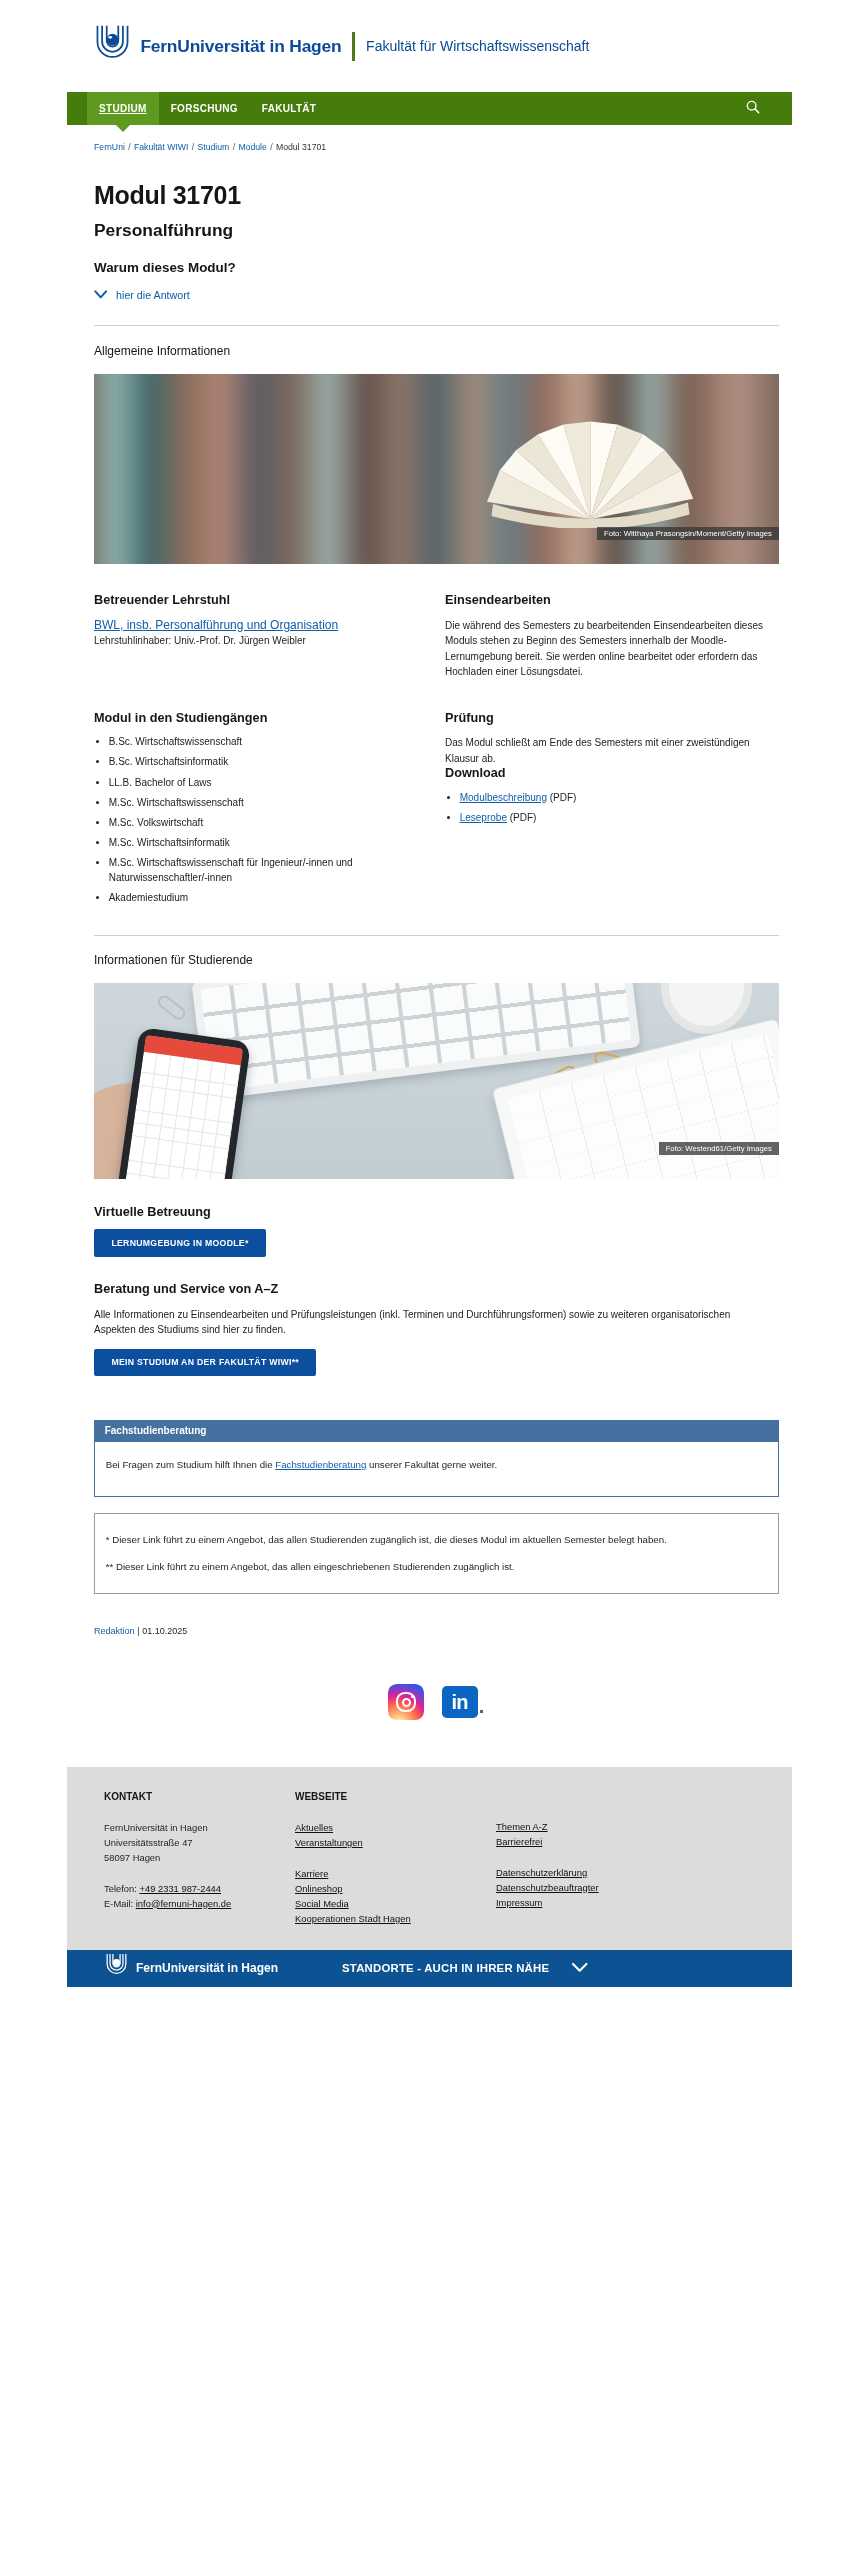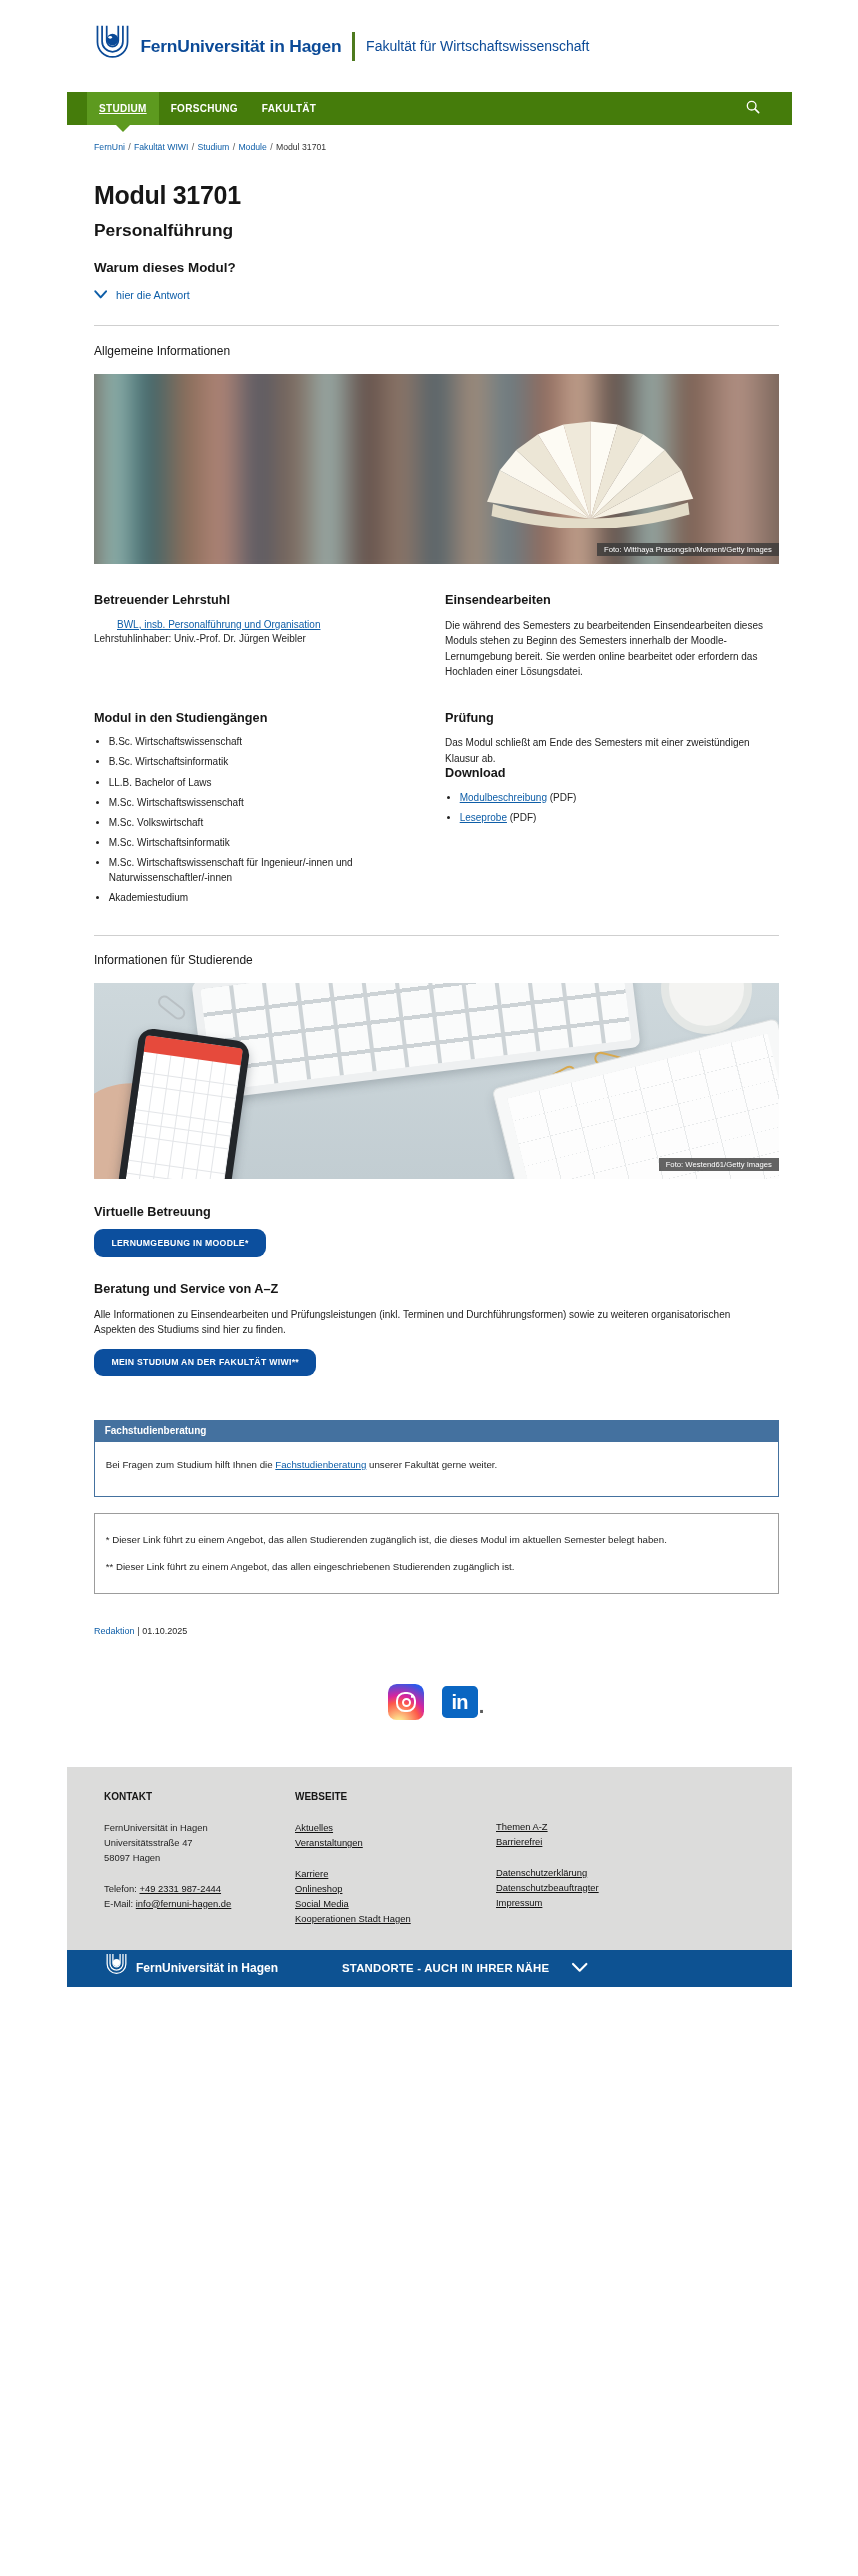--- a/index.html
+++ b/index.html
@@ -35,21 +35,21 @@
   h3.question { font-size: 13.4px; font-weight: 700; margin: 19px 0 0; color: #161616; }
   .answer-link { display: inline-flex; align-items: center; gap: 8.7px; margin-top: 14.7px; color: #0e5ea8; font-size: 10.7px; text-decoration: none; }
 
   .rule { border: none; border-top: 0.7px solid #cfcfcf; margin: 24px 0 0; }
   h2.section-heading { font-size: 12px; font-weight: 400; margin: 17.4px 0 16px; color: #161616; }
 
   
   .photo { position: relative; overflow: hidden; background: #888; }
   .photo-books { height: 190px; }
   .photo-desk { height: 196px; }
-  .photo .credit { position: absolute; right: 0; bottom: 8px; background: rgba(55,55,55,.78); color: #fff; font-size: 7.7px; padding: 2px 6.7px; }
+  .photo .credit { position: absolute; right: 0; bottom: 24px; background: rgba(55,55,55,.78); color: #fff; font-size: 7.7px; padding: 2px 6.7px; }
   .books-bg { position: absolute; inset: -16px; filter: blur(8.7px);
     background: linear-gradient(90deg,#6e5a4e 0%,#8fb3ae 5%,#41666a 10%,#8a6d5a 15%,#b08577 20%,#5a5a63 25%,#7d6a5e 30%,#9aada9 35%,#63504a 40%,#8d7668 45%,#55636a 50%,#a08b7a 55%,#6b7d84 60%,#8f6b5e 65%,#c4a28e 70%,#5e4f49 75%,#96aaa6 80%,#7a5f52 85%,#b39184 92%,#6a5a50 100%); }
   .book-fan { position: absolute; left: 56%; top: 18%; }
 
   .desk-bg { position: absolute; inset: 0; background: linear-gradient(180deg,#ced8dc,#c2cdd2); }
   .kb { position: absolute; top: -28px; left: 15%; width: 64%; height: 119px; transform: rotate(-7deg); background: #eef0f1; border-radius: 8px; box-shadow: 0 4px 9.4px rgba(60,70,80,.25); }
   .kb::before { content: ""; position: absolute; inset: 8px; border-radius: 4px;
     background: repeating-linear-gradient(90deg, rgba(0,0,0,0) 0 29px, #cdd3d6 29px 33px),
                 repeating-linear-gradient(180deg, #fafbfb 0 24px, #cdd3d6 24px 28px); }
   .hand { position: absolute; left: -24px; top: 52%; width: 147px; height: 114px; background: #d8b39c; border-radius: 50%; transform: rotate(18deg); }
@@ -75,21 +75,21 @@
   .body-text { font-size: 10px; line-height: 1.55; color: #222; margin: 0; }
   .link { color: #0e5ea8; text-decoration: underline; }
   .chair-holder { font-size: 10px; line-height: 1.55; margin-top: 1.3px; }
   ul.bullets { margin: 0; padding-left: 14.7px; }
   ul.bullets li { font-size: 10px; line-height: 1.42; margin-bottom: 6px; color: #222; }
   .download-head { margin-top: 19px; }
   .dl-suffix { color: #222; }
 
   
   h3.sub-heading { font-size: 12.7px; font-weight: 700; margin: 25.4px 0 0; color: #161616; }
-  .btn { display: inline-block; background: #0c4f9e; color: #fff; font-family: inherit; font-size: 8.7px; font-weight: 700; letter-spacing: 0.3px; padding: 8.7px 17.4px; border: none; border-radius: 9px; margin-top: 10.7px; cursor: pointer; }
+  .btn { display: inline-block; background: #0c4f9e; color: #fff; font-family: inherit; font-size: 8.7px; font-weight: 700; letter-spacing: 0.3px; padding: 8.7px 17.4px; border: none; border-radius: 2px; margin-top: 10.7px; cursor: pointer; }
   .beratung-text { margin-top: 10.7px; max-width: 642px; }
 
   .panel { margin-top: 44px; }
   .panel-head { background: #44719f; color: #fff; font-size: 10px; font-weight: 700; padding: 5.3px 10.7px; }
   .panel-body { border: 0.7px solid #44719f; border-top: none; padding: 16px 10.7px 24px; font-size: 9.7px; line-height: 1.5; }
 
   .footnotes { border: 0.7px solid #9c9c9c; margin-top: 16px; padding: 19px 10.7px; }
   .footnotes p { font-size: 9.7px; line-height: 1.5; margin: 0; }
   .footnotes p + p { margin-top: 12px; }
 
@@ -196,21 +196,21 @@
           <polygon points="150,148 249,56 271,83" fill="#ece6d6"></polygon>
           <polygon points="150,148 271,83 287,121" fill="#f6f1e4"></polygon>
           <path d="M20,128 Q150,168 280,126 L282,142 Q150,180 18,144 Z" fill="#e3dcc8"></path>
         </svg>
         <span class="credit">Foto: Witthaya Prasongsin/Moment/Getty Images</span>
       </div>
 
       <div class="two-col">
         <section>
           <h3 class="block-heading">Betreuender Lehrstuhl</h3>
-          <a class="link" style="font-size:10px;margin-left:23px;">BWL, insb. Personalführung und Organisation</a>
+          <a class="link" style="font-size:12px;">BWL, insb. Personalführung und Organisation</a>
           <div class="chair-holder">Lehrstuhlinhaber: Univ.-Prof. Dr. Jürgen Weibler</div>
         </section>
 
         <section>
           <h3 class="block-heading">Einsendearbeiten</h3>
           <p class="body-text">Die während des Semesters zu bearbeitenden Einsendearbeiten dieses Moduls stehen zu Beginn des Semesters innerhalb der Moodle-Lernumgebung bereit. Sie werden online bearbeitet oder erfordern das Hochladen einer Lösungsdatei.</p>
         </section>
 
         <section>
           <h3 class="block-heading">Modul in den Studiengängen</h3>

